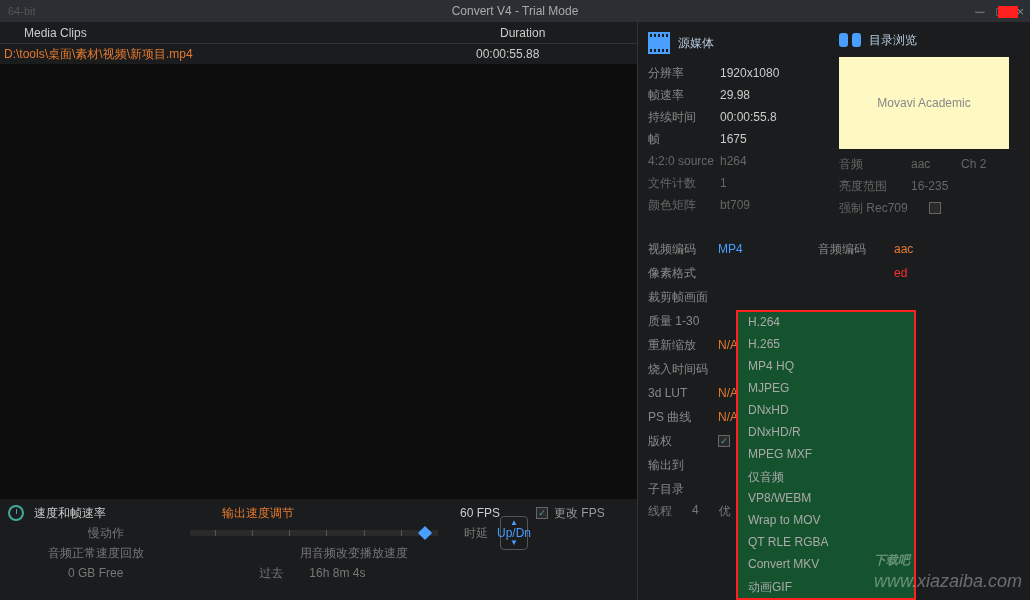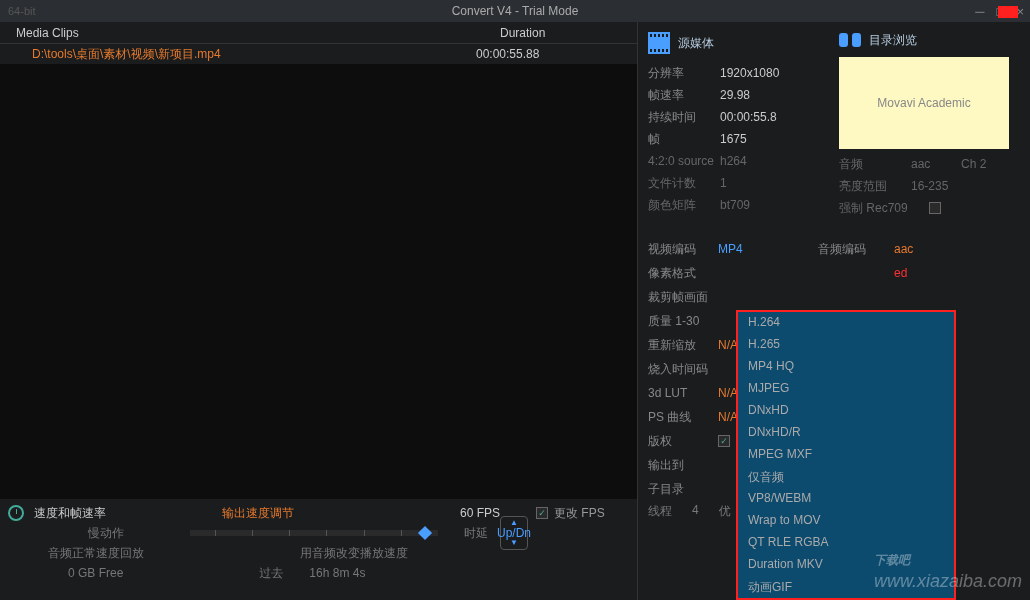--- a/index.html
+++ b/index.html
@@ -6,24 +6,24 @@
 body{background:#1a1c1e;color:#999;width:1030px;height:600px;overflow:hidden;position:relative}
 .titlebar{height:22px;background:#2b2f33;display:flex;align-items:center;position:relative}
 .titlebar .bits{position:absolute;left:8px;color:#555;font-size:11px}
 .titlebar .title{position:absolute;left:50%;transform:translateX(-50%);color:#aaa}
 .titlebar .wbtns{position:absolute;right:6px;display:flex;gap:12px;color:#888}
 .titlebar .wbtns span{cursor:pointer;font-size:13px}
 .main{display:flex;height:578px}
 .left{width:638px;border-right:1px solid #333}
 .right{width:392px;padding:6px 10px}
 .clips-head{display:flex;height:22px;align-items:center;background:#1a1c1e;border-bottom:1px solid #333}
-.clips-head .c1{width:500px;padding-left:16px;color:#ccc}
+.clips-head .c1{width:500px;padding-left:24px;color:#ccc}
 .clips-head .c2{color:#ccc}
 .clip-row{display:flex;height:20px;align-items:center}
-.clip-row .p{width:476px;padding-left:32px;color:#e67a2e}
+.clip-row .p{width:476px;padding-left:4px;color:#e67a2e}
 .clip-row .d{color:#ccc}
 .preview{height:435px;background:#0d0d0d}
 .bottom{padding:4px 8px 0}
 .brow{display:flex;align-items:center;height:20px;gap:6px}
 .clock-icon{width:16px;height:16px;border:2px solid #4a9;border-radius:50%;position:relative;display:inline-block;margin-right:4px}
 .clock-icon:before{content:"";position:absolute;width:1px;height:5px;background:#4a9;left:6px;top:2px}
 .speed-lbl{color:#ccc}
 .out-speed{color:#e67a2e;margin-left:110px}
 .fps60{color:#ccc;margin-left:160px}
 .chk{width:12px;height:12px;border:1px solid #666;background:#2a2a2a;display:inline-flex;align-items:center;justify-content:center;color:#4a9;font-size:9px}
@@ -52,21 +52,21 @@
 .red-box{position:absolute;width:20px;height:12px;background:#ff2020;top:-22px;right:2px}
 .out-sec{margin-top:18px}
 .orow{display:flex;align-items:center;height:24px}
 .orow .k{width:70px;color:#888}
 .orow .v1{width:100px}
 .orow .k2{width:76px;color:#888}
 .blue{color:#4a9eff}
 .orange{color:#e67a2e}
 .red{color:#ff3030}
 .redb{border:2px solid #ff2020}
-.dropdown{position:absolute;left:736px;top:310px;width:220px;background:#0c4a6e;z-index:10}
+.dropdown{position:absolute;left:736px;top:310px;width:180px;background:#14532d;z-index:10}
 .dropdown .item{height:22px;padding:3px 10px;color:#aaa;cursor:pointer}
 .footer-r{display:flex;gap:20px;color:#777;padding-top:2px}
 .wm{position:absolute;right:8px;bottom:8px;color:rgba(255,255,255,0.35);font-size:26px;font-weight:bold;font-style:italic;z-index:20;pointer-events:none}
 .wm small{display:block;font-size:18px;font-weight:normal}
 .sqbox{width:12px;height:12px;border:1px solid #666;background:#2a2a2a;display:inline-block}
 </style>
 </head>
 <body>
 
 <div class="titlebar">
@@ -250,19 +250,19 @@
     <div class="item">H.265</div>
     <div class="item">MP4 HQ</div>
     <div class="item">MJPEG</div>
     <div class="item">DNxHD</div>
     <div class="item">DNxHD/R</div>
     <div class="item">MPEG MXF</div>
     <div class="item">仅音频</div>
     <div class="item">VP8/WEBM</div>
     <div class="item">Wrap to MOV</div>
     <div class="item">QT RLE RGBA</div>
-    <div class="item">Duration MKV</div>
+    <div class="item">Convert MKV</div>
     <div class="item">动画GIF</div>
   </div>
 
 <div class="wm">
   <span>下载吧</span><small>www.xiazaiba.com</small>
 </div>
 
 </body></html>

